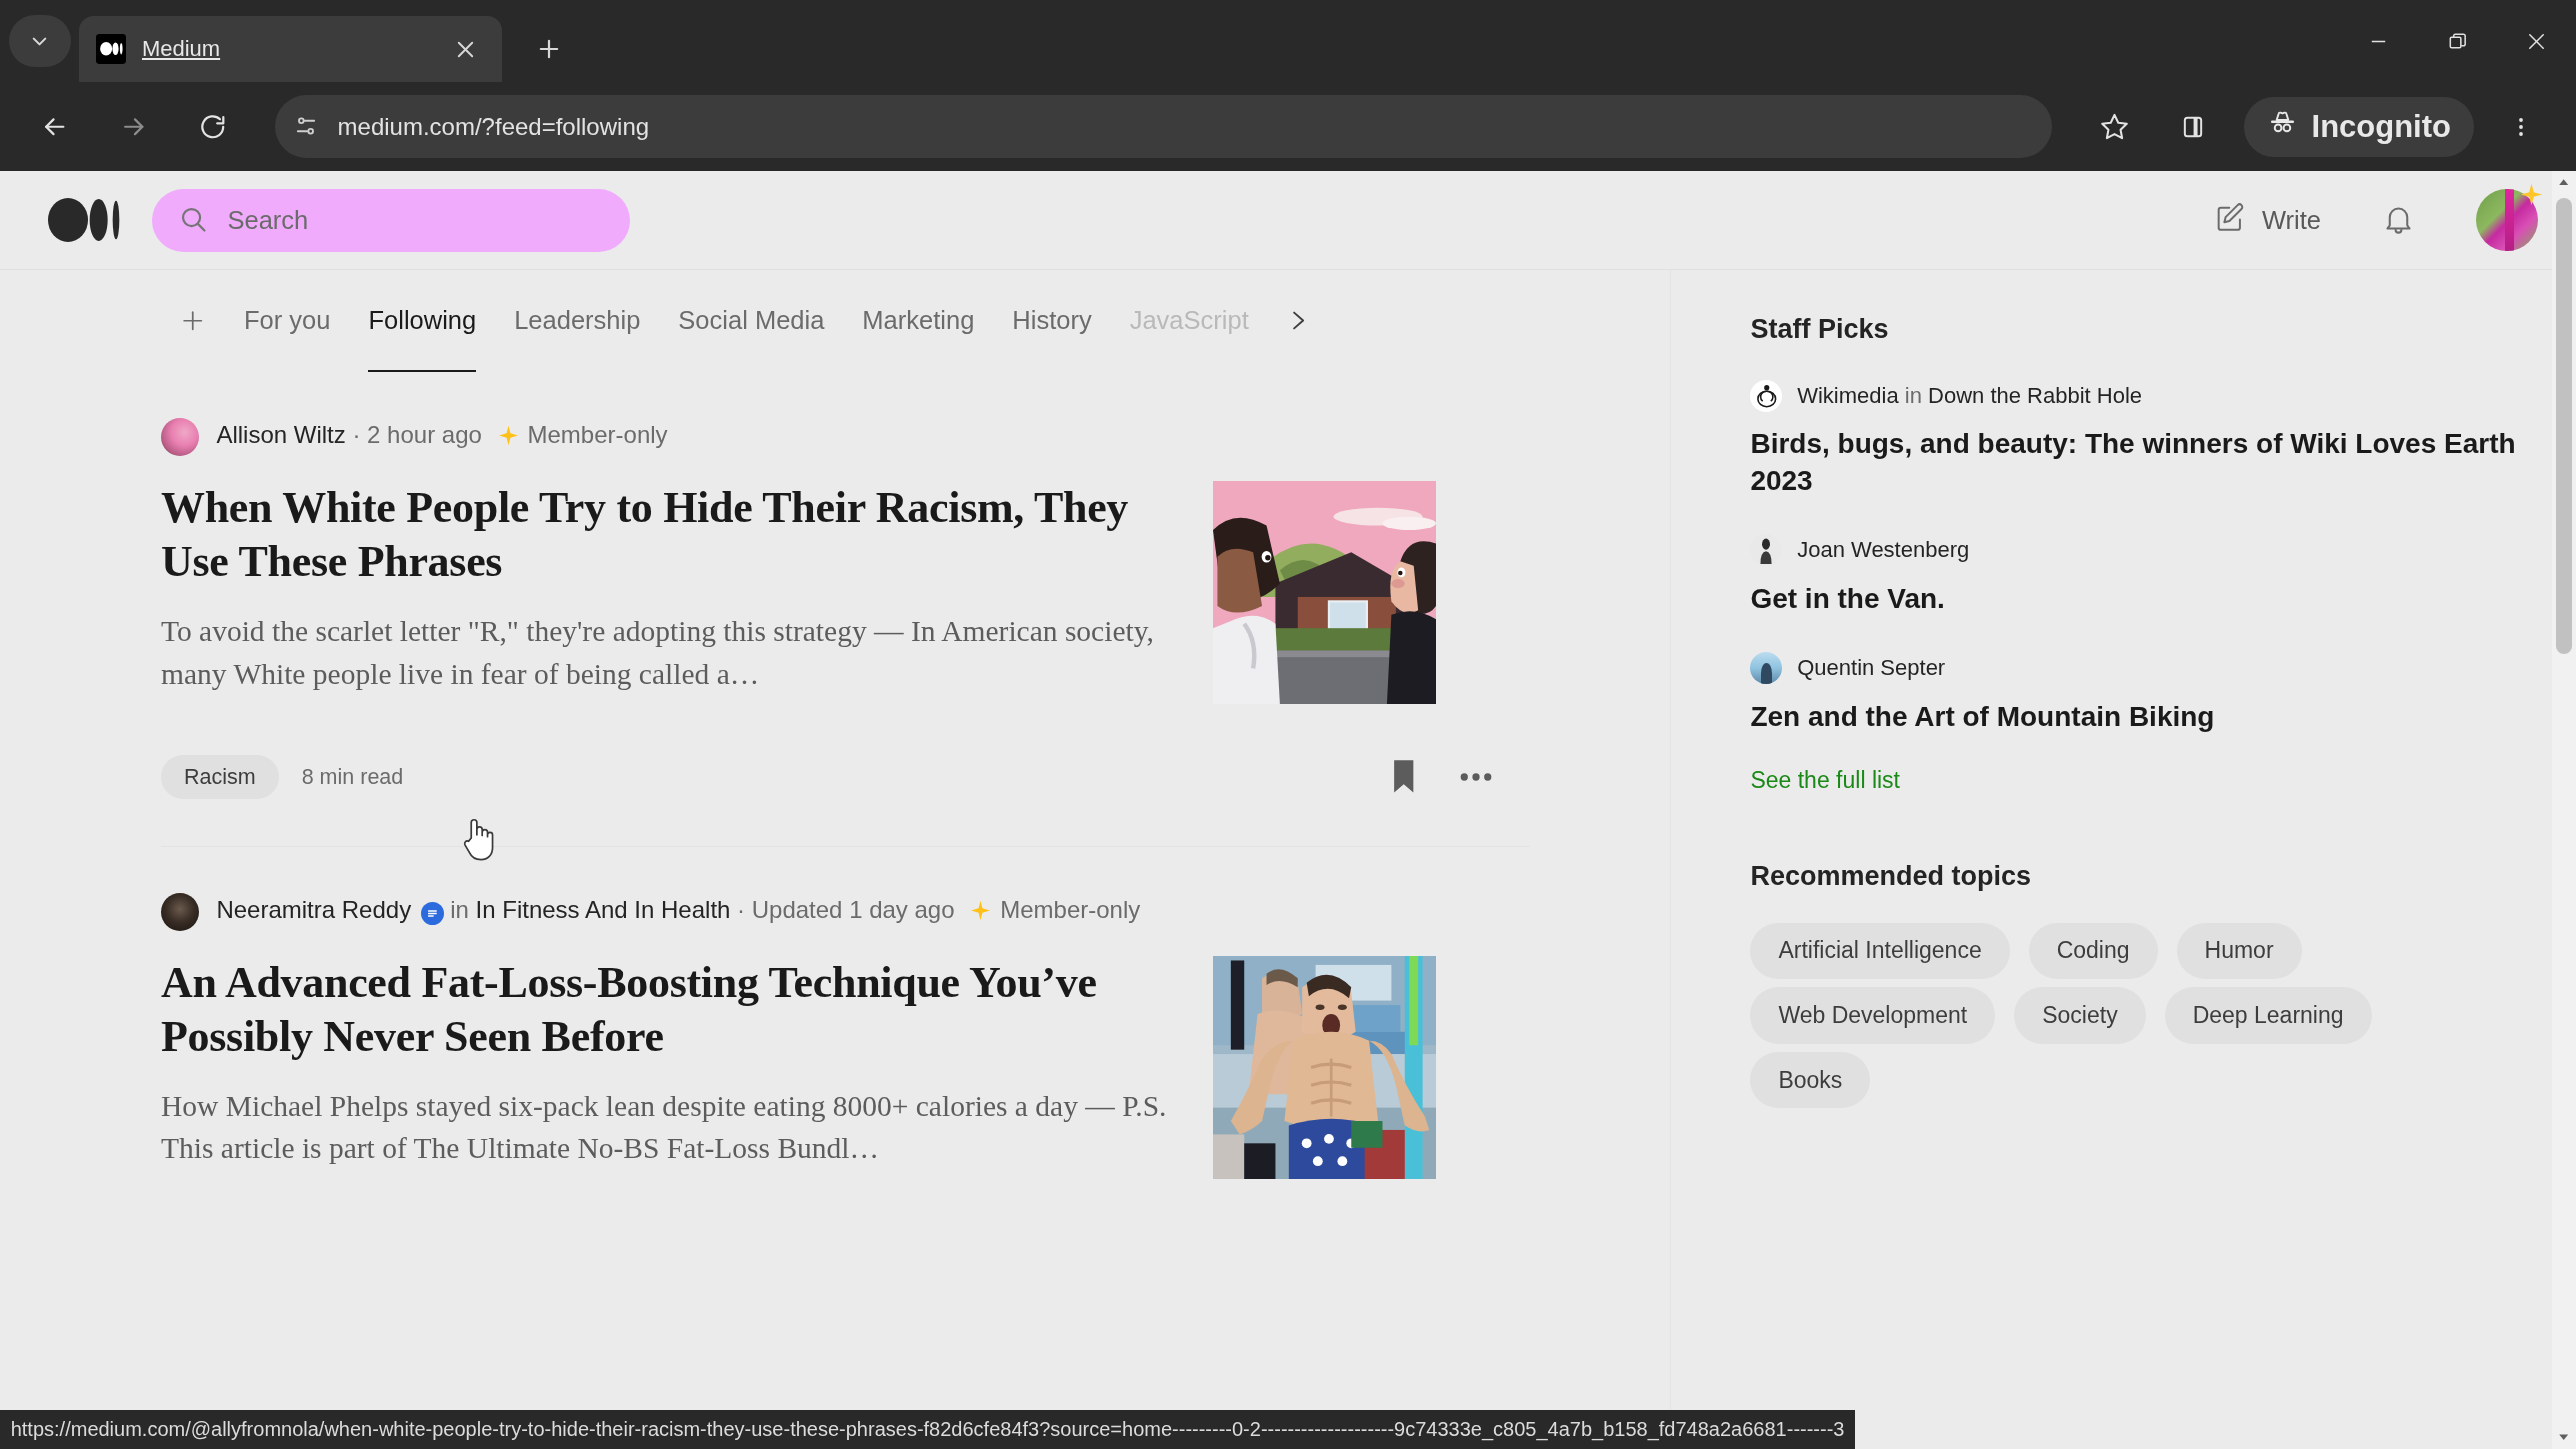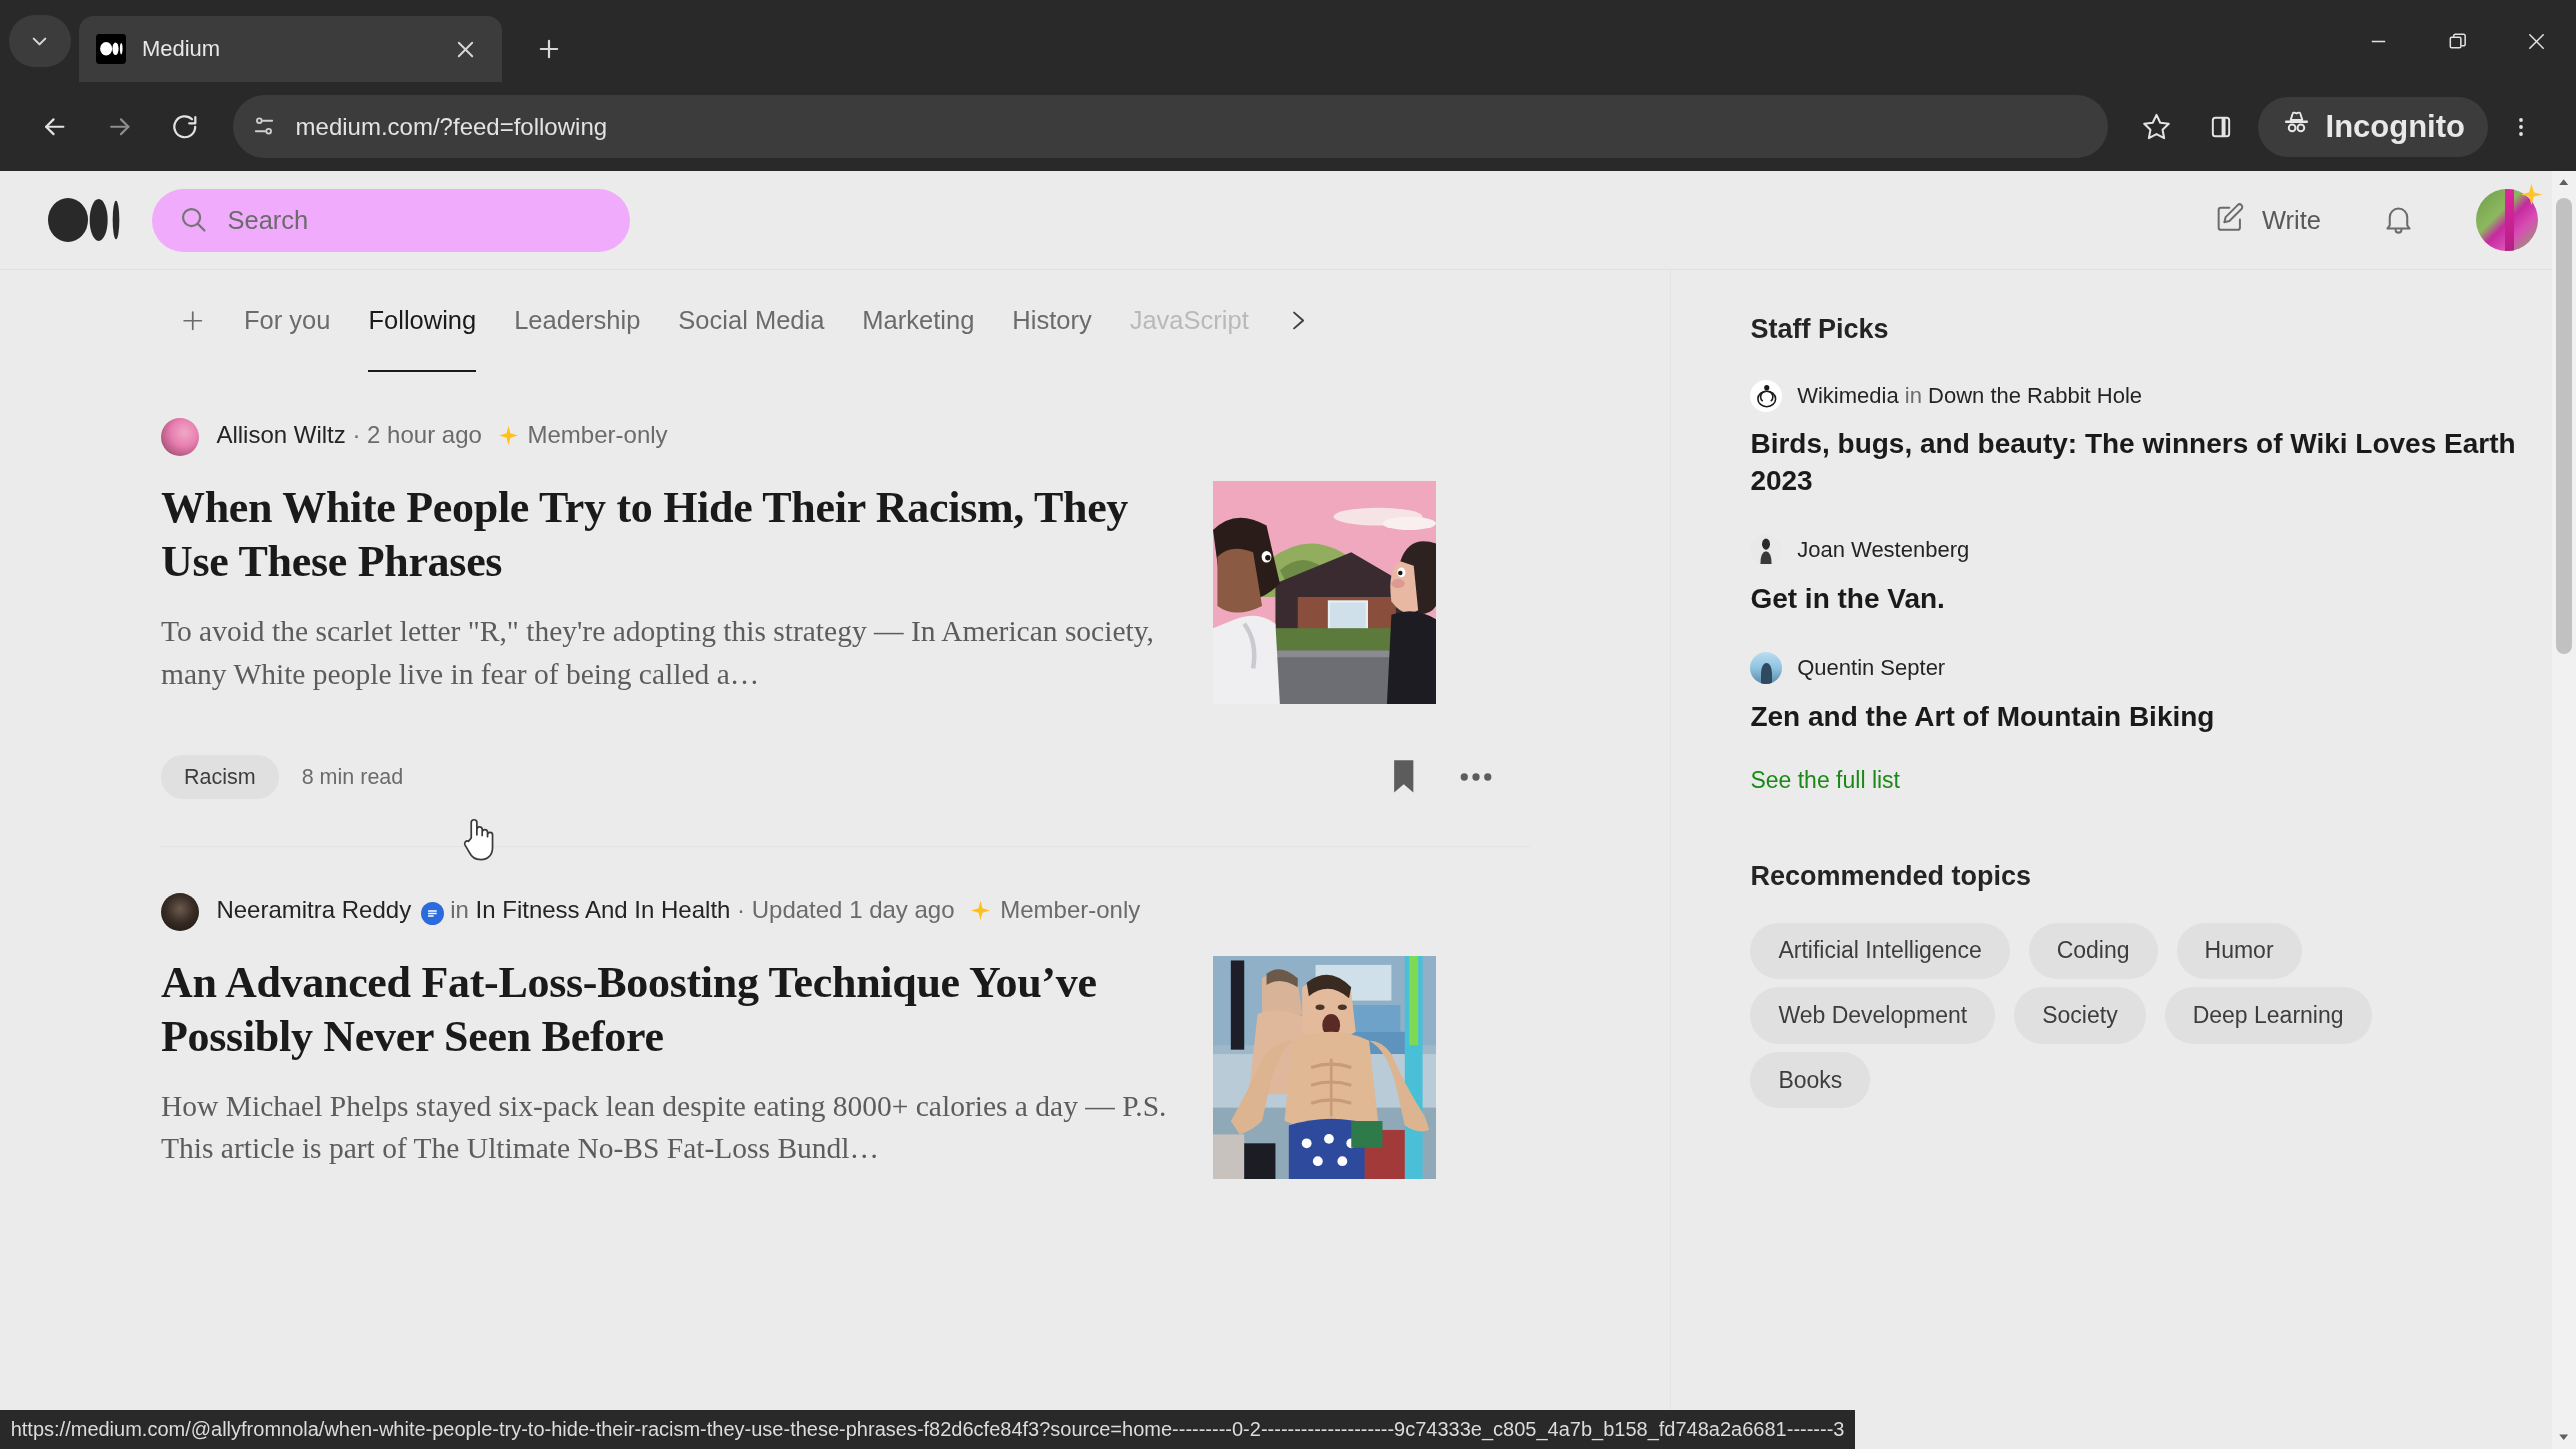--- a/index.html
+++ b/index.html
@@ -27,33 +27,33 @@
     width:423px; height:66px; background:#3c3c3c;
     border-radius:14.8px 14.8px 0 0; display:flex; align-items:center;
     padding:0 17.4px; gap:16px; position:relative; cursor:pointer;
   }
   .tab-favicon {
     width:29.5px; height:29.5px; background:#000; border-radius:3.4px;
     display:flex; align-items:center; justify-content:center; flex:0 0 auto;
   }
   .tab-title {
     color:#e8e8e8; font-size:22px; flex:1 1 auto; white-space:nowrap;
-    overflow:hidden; text-overflow:ellipsis;
+    overflow:hidden; text-overflow:ellipsis;text-decoration:underline;
   }
   .tab-close { width:38px; height:38px; display:flex; align-items:center; justify-content:center; cursor:pointer; border-radius:50%; }
   .newtab-btn {
     width:55px; height:55px; margin-left:19px; margin-bottom:5.4px;
     display:flex; align-items:center; justify-content:center; cursor:pointer; border-radius:50%;
   }
   .wincontrols { position:absolute; right:0; top:0; display:flex; height:82px; }
   .wc { width:79px; height:82px; display:flex; align-items:center; justify-content:center; cursor:pointer; }
 
   .toolbar {
     height:89px; background:#292929; display:flex; align-items:center;
-    padding:0 23px; gap:1px; flex:0 0 auto;
+    padding:0 23px; gap:15px; flex:0 0 auto;
   }
   .tb-btn { width:64px; height:64px; border-radius:50%; display:flex; align-items:center; justify-content:center; cursor:pointer; flex:0 0 auto; }
   .omnibox {
     flex:1 1 auto; height:63px; background:#3c3c3c; border-radius:32px;
     display:flex; align-items:center; padding:0 17.4px; gap:17.4px; margin:0 14.8px; cursor:text;
   }
   .omnibox-url { color:#e3e3e3; font-size:24px; white-space:nowrap; overflow:hidden; }
   .incognito-pill {
     height:60px; border-radius:30px; background:#3c3c3c; display:flex; align-items:center;
     gap:13.4px; padding:0 23px; cursor:pointer; flex:0 0 auto; margin-left:4px;

